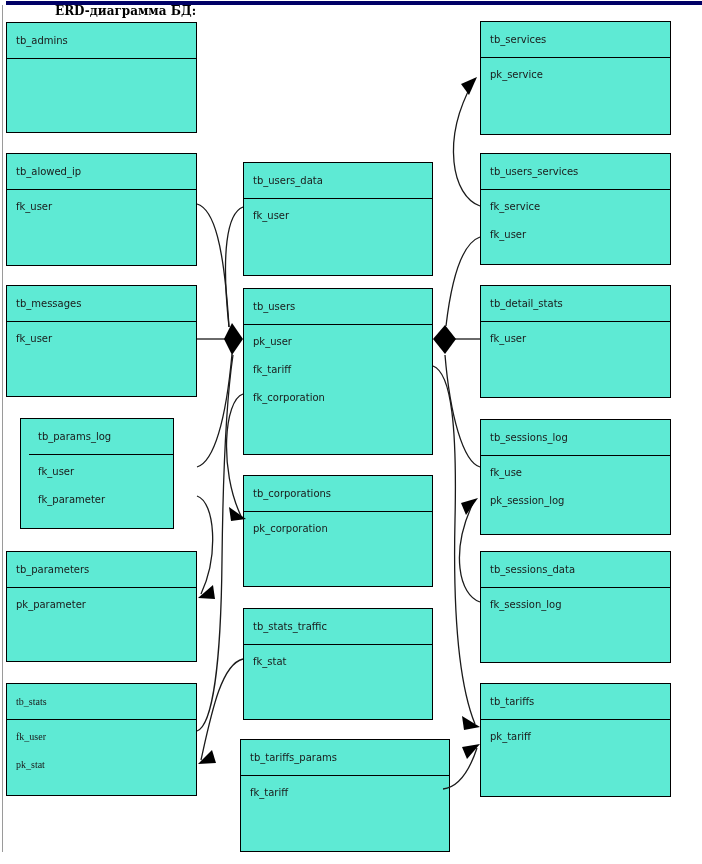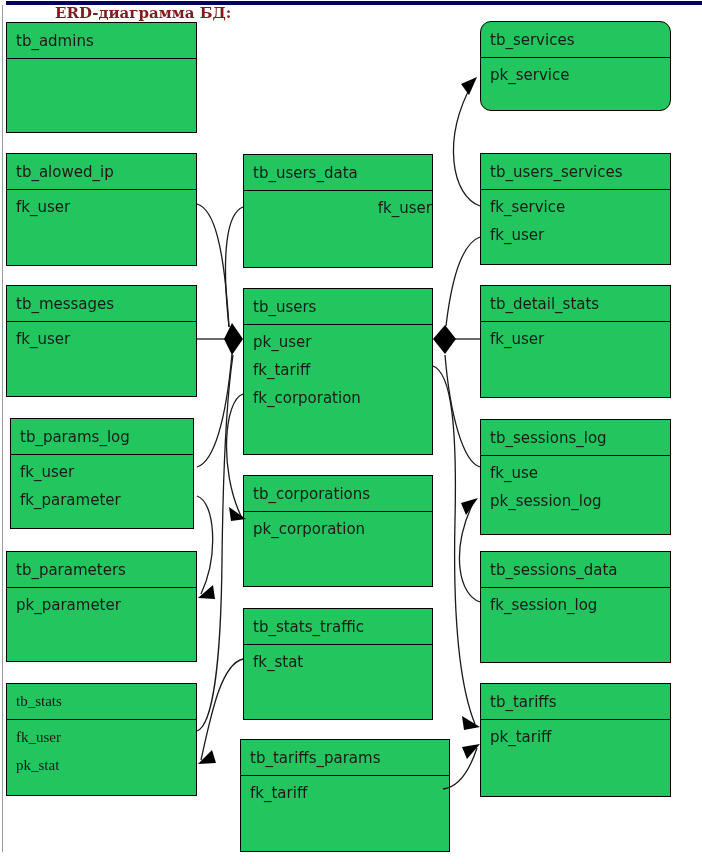--- a/index.html
+++ b/index.html
@@ -6,25 +6,25 @@
   body{
     width:702px;height:864px;position:relative;background:#ffffff;
     font-family:"DejaVu Sans","Liberation Sans",sans-serif;
     overflow:hidden;
   }
   .top-rule{position:absolute;left:6px;top:1px;width:696px;height:4px;background:#000066;}
   .left-rule{position:absolute;left:2px;top:5px;width:1px;height:847px;background:#9a9a9a;}
   .page-title{
     position:absolute;left:55px;top:4px;
     font-family:"DejaVu Serif","Liberation Serif",serif;
-    font-weight:bold;font-size:15px;color:#7f1d1d;
+    font-weight:bold;font-size:12px;color:#000000;
   }
   .erd-table{
-    position:absolute;background:#22c55e;border:1px solid #000;
-    box-sizing:border-box;color:#1a1a1a;font-size:15px;
+    position:absolute;background:#5eead4;border:1px solid #000;
+    box-sizing:border-box;color:#1a1a1a;font-size:10px;
   }
   .tbl-header{
     height:36px;border-bottom:1px solid #000;display:flex;align-items:center;
     padding-left:9px;box-sizing:border-box;white-space:nowrap;
   }
   .tbl-body{padding:3px 0 0 9px;}
   .field{height:28px;line-height:28px;white-space:nowrap;}
   svg.connectors{position:absolute;left:0;top:0;pointer-events:none;}
 </style>
 </head>
@@ -46,21 +46,21 @@
   </div>
 </div>
 
 <div class="erd-table" style="left:6px;top:285px;width:191px;height:112px;">
   <div class="tbl-header">tb_messages</div>
   <div class="tbl-body">
     <div class="field">fk_user</div>
   </div>
 </div>
 
-<div class="erd-table" style="left:10px;top:418px;width:184px;height:111px;">
+<div class="erd-table" style="left:20px;top:418px;width:154px;height:111px;padding-left:8px;">
   <div class="tbl-header">tb_params_log</div>
   <div class="tbl-body">
     <div class="field">fk_user</div>
     <div class="field">fk_parameter</div>
   </div>
 </div>
 
 <div class="erd-table" style="left:6px;top:551px;width:191px;height:111px;">
   <div class="tbl-header">tb_parameters</div>
   <div class="tbl-body">
@@ -69,21 +69,21 @@
 </div>
 
 <div class="erd-table" style="left:6px;top:683px;width:191px;height:113px;font-family:Liberation Serif, serif;">
   <div class="tbl-header">tb_stats</div>
   <div class="tbl-body">
     <div class="field">fk_user</div>
     <div class="field">pk_stat</div>
   </div>
 </div>
 
-<div class="erd-table" style="left:243px;top:154px;width:190px;height:114px;text-align:right;">
+<div class="erd-table" style="left:243px;top:162px;width:190px;height:114px;">
   <div class="tbl-header">tb_users_data</div>
   <div class="tbl-body">
     <div class="field">fk_user</div>
   </div>
 </div>
 
 <div class="erd-table" style="left:243px;top:288px;width:190px;height:167px;">
   <div class="tbl-header">tb_users</div>
   <div class="tbl-body">
     <div class="field">pk_user</div>
@@ -106,21 +106,21 @@
   </div>
 </div>
 
 <div class="erd-table" style="left:240px;top:739px;width:210px;height:113px;">
   <div class="tbl-header">tb_tariffs_params</div>
   <div class="tbl-body">
     <div class="field">fk_tariff</div>
   </div>
 </div>
 
-<div class="erd-table" style="left:480px;top:21px;width:191px;height:90px;border-radius:11px;">
+<div class="erd-table" style="left:480px;top:21px;width:191px;height:114px;">
   <div class="tbl-header">tb_services</div>
   <div class="tbl-body">
     <div class="field">pk_service</div>
   </div>
 </div>
 
 <div class="erd-table" style="left:480px;top:153px;width:191px;height:112px;">
   <div class="tbl-header">tb_users_services</div>
   <div class="tbl-body">
     <div class="field">fk_service</div>

